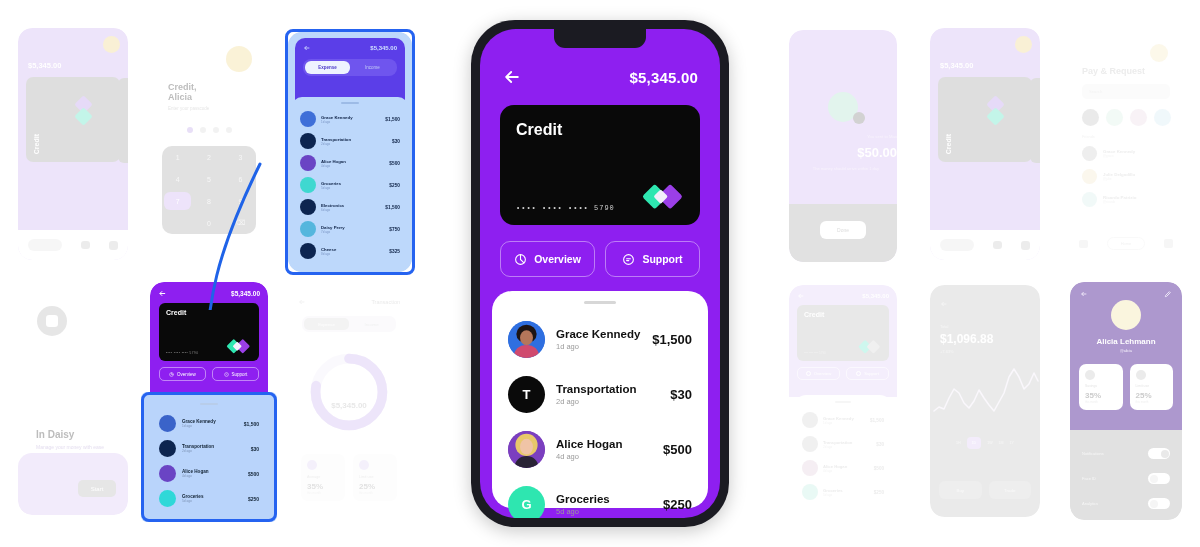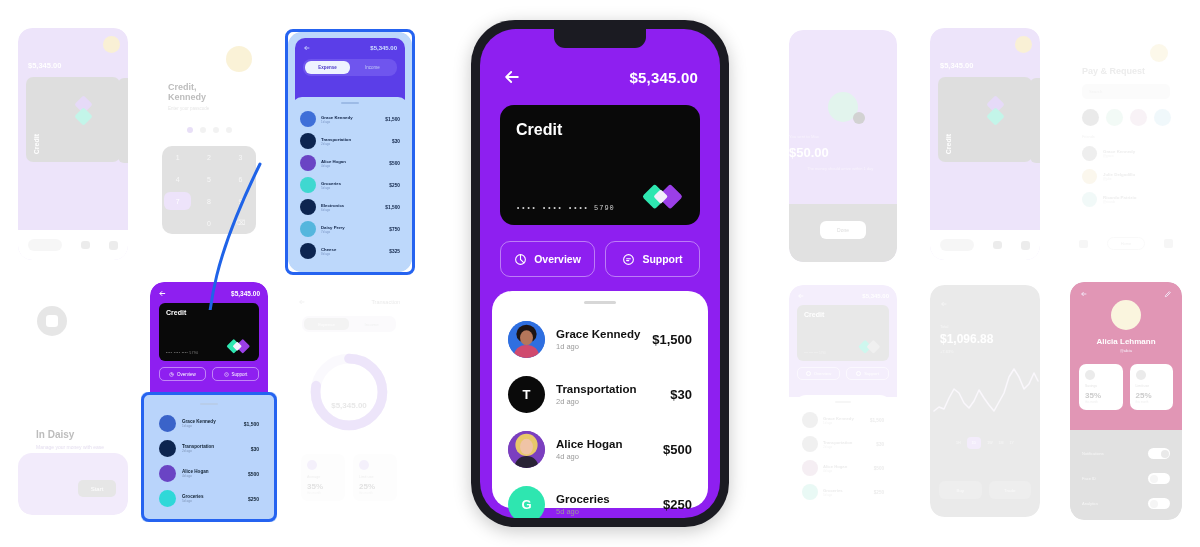--- a/index.html
+++ b/index.html
@@ -152,21 +152,21 @@
     </div>
   </div>
 
   <div class="thumb faded" style="left:150px; top:28px; width:118px; height:245px;">
     <div class="scr wht">
       <div style="display:flex;justify-content:flex-end;padding:18px 16px 0 0;">
         <span class="av" style="width:26px;height:26px;background:#f6e3a8;"></span>
       </div>
       <div style="padding:10px 0 0 18px;">
         <div style="font-size:9px;font-weight:bold;color:#6d6d6d;" class="blur">Credit,</div>
-        <div style="font-size:9px;font-weight:bold;color:#6d6d6d;" class="blur">Kennedy</div>
+        <div style="font-size:9px;font-weight:bold;color:#6d6d6d;" class="blur">Alicia</div>
         <div style="font-size:4.5px;color:#c8c8c8;margin-top:4px;" class="blur">Enter your passcode</div>
       </div>
       <div style="display:flex;gap:7px;justify-content:center;margin-top:16px;">
         <span style="width:6px;height:6px;border-radius:50%;background:#cdb9ee;"></span>
         <span style="width:6px;height:6px;border-radius:50%;background:#e4e4e4;"></span>
         <span style="width:6px;height:6px;border-radius:50%;background:#e4e4e4;"></span>
         <span style="width:6px;height:6px;border-radius:50%;background:#e4e4e4;"></span>
       </div>
       <div style="position:absolute;left:12px;right:12px;top:118px;height:88px;background:#bdbdbd;border-radius:10px;
                   display:grid;grid-template-columns:repeat(3,1fr);grid-template-rows:repeat(4,1fr);">
@@ -514,21 +514,21 @@
       </div>
     </div>
   </div>
 
   <div class="thumb faded" style="left:789px; top:30px; width:108px; height:232px;">
     <div class="scr" style="background:#ddc8f7;">
       <div style="display:flex;justify-content:center;padding-top:62px;position:relative;">
         <span class="av" style="width:30px;height:30px;background:#bfe8d8;"></span>
         <span style="position:absolute;right:32px;top:82px;width:12px;height:12px;border-radius:50%;background:#9c9c9c;"></span>
       </div>
-      <div style="text-align:left;padding-top:12px;">
+      <div style="text-align:right;padding-top:12px;">
         <div style="font-size:4.2px;color:#efe6fb;" class="blur">You sent to Max</div>
         <div style="font-size:13px;font-weight:bold;color:#fff;margin-top:6px;" class="blur">$50.00</div>
         <div style="font-size:4px;color:#efe6fb;margin-top:6px;line-height:1.6;padding:0 18px;" class="blur">The money should arrive within 1 day</div>
       </div>
       <div style="position:absolute;left:0;right:0;bottom:0;height:58px;background:#bdbdbd;">
         <div style="position:absolute;left:50%;transform:translateX(-50%);top:17px;width:46px;height:18px;border-radius:6px;
                     background:#fff;display:flex;align-items:center;justify-content:center;font-size:5px;color:#b3b3b3;" class="blur">Done</div>
       </div>
     </div>
   </div>
@@ -703,21 +703,21 @@
                      font-size:4px;color:#d5d5d5;gap:3px;" class="blur">
           <span>Home</span>
         </span>
         <span style="width:9px;height:9px;background:#e3e3e3;border-radius:2px;"></span>
       </div>
     </div>
   </div>
 
   <div class="thumb faded" style="left:1070px; top:282px; width:112px; height:238px;">
     <div class="scr" style="background:#bdbdbd;">
-      <div style="position:absolute;left:0;right:0;top:0;height:148px;background:#be185d;border-radius:12px 12px 0 0;">
+      <div style="position:absolute;left:0;right:0;top:0;height:148px;background:#4c1d95;border-radius:12px 12px 0 0;">
         <div style="display:flex;justify-content:space-between;padding:8px 10px 0 10px;">
           <svg width="8" height="8" viewBox="0 0 24 24" fill="none" stroke="#e8dcfa" stroke-width="2.6">
               <path d="M19 12H5M11 6l-6 6 6 6"></path>
             </svg>
           <svg width="8" height="8" viewBox="0 0 24 24" fill="none" stroke="#e8dcfa" stroke-width="2.6">
               <path d="M4 20l4-1 11-11-3-3L5 16z"></path>
             </svg>
         </div>
         <div style="display:flex;justify-content:center;margin-top:2px;">
           <span class="av" style="width:30px;height:30px;background:#f6e9b8;"></span>

